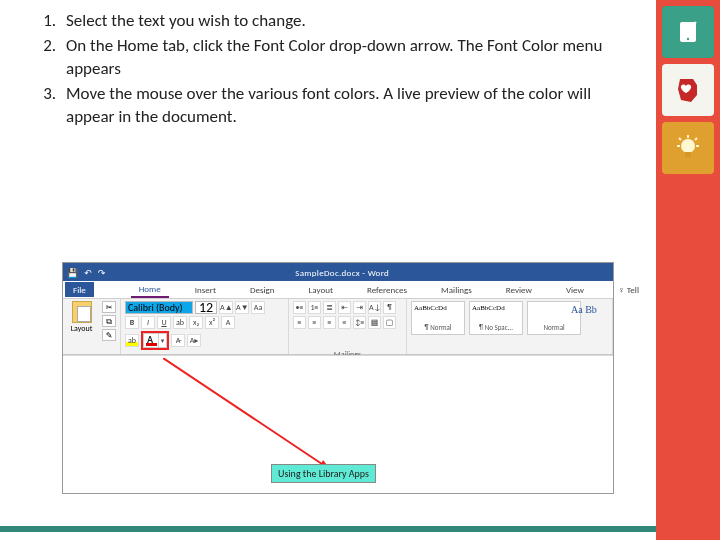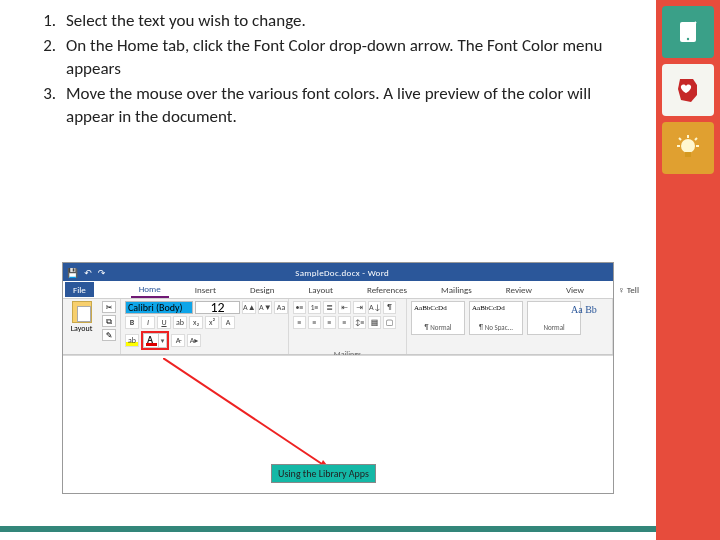--- a/index.html
+++ b/index.html
@@ -61,21 +61,21 @@
   }
   .ribgroup .body { display: flex; gap: 4px; align-items: flex-start; }
   .groupname { font-size: 8px; color: #666; text-align: center; padding-bottom: 15px; margin-top: 20px; }
   .paste-block { display: flex; flex-direction: column; align-items: center; width: 32px; }
   .paste-icon { width: 20px; height: 22px; background: #f7cf6d; border: 1px solid #c9a84a; position: relative; }
   .paste-icon::after { content: ""; position: absolute; left: 4px; top: 4px; width: 12px; height: 14px; background: #fff; border: 1px solid #aaa; }
   .clip-mini { display: flex; flex-direction: column; gap: 2px; margin-left: 2px; }
   .mini-btn { width: 14px; height: 12px; border: 1px solid #c2c2c2; background: #fff; font-size: 8px; text-align: center; line-height: 10px; }
   .fontrow { display: flex; align-items: center; gap: 2px; }
   .fontname { width: 68px; height: 13px; border: 1px solid #bbb; background: #0ea5e9; font-size: 10px; padding: 0 2px; line-height: 12px; }
-  .fontsize { width: 45px; height: 13px; border: 1px solid #bbb; background: #fff; font-size: 14px; text-align: center; line-height: 12px; }
+  .fontsize { width: 22px; height: 13px; border: 1px solid #bbb; background: #fff; font-size: 14px; text-align: center; line-height: 12px; }
   .tbtn { width: 14px; height: 13px; border: 1px solid #dcdcdc; background: #fff; font-size: 8px; line-height: 11px; text-align: center; color: #444; }
   .tbtn.b { font-weight: bold; }
   .tbtn.i { font-style: italic; }
   .tbtn.u { text-decoration: underline; }
   .fontcolor-wrap {
     display: inline-flex; align-items: center;
     border: 2px solid #e22; padding: 0; background: #fff;
   }
   .fontcolor-btn { width: 16px; height: 15px; position: relative; border: 1px solid #ccc; }
   .fontcolor-btn .A { position: absolute; left: 3px; top: -1px; font-size: 10px; font-weight: bold; color: #222; }
@@ -86,21 +86,21 @@
   .style-card .prev { font-family: Liberation Serif, serif; }
   .style-card .lbl { font-size: 7px; text-align: center; color: #555; }
   .style-card.heading .prev { color: #2b579a; font-size: 10px; margin-left: 41px; }
   .doc-area { height: 138px; background: #fff; position: relative; border-top: 1px solid #d8d8d8; }
   .pointer-line {
     position: absolute; left: 100px; top: 2px; width: 220px; height: 120px;
     pointer-events: none;
   }
   .doc-text-pill {
     position: absolute; left: 208px; bottom: 10px;
-    border: 1px solid #888; background: #14b8a6; padding: 2px 6px;
+    border: 1px solid #888; background: #5eead4; padding: 2px 6px;
     font-size: 10px; color: #222;
   }
 </style>
 </head>
 <body>
 
 <div class="sidebar-right">
   <div class="sidebar-icon teal">
     <svg width="28" height="28" viewBox="0 0 28 28">
         <rect x="6" y="4" width="16" height="20" rx="2" fill="#fff"></rect>

